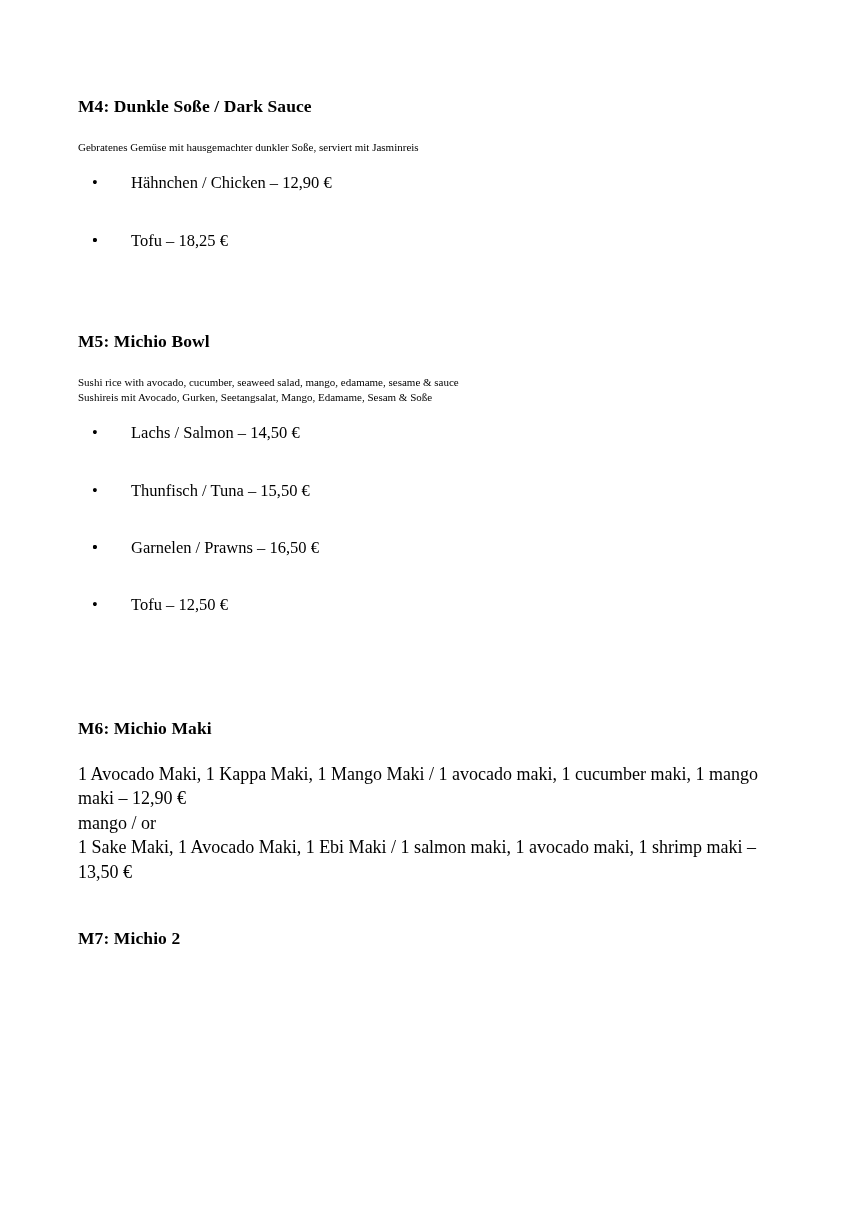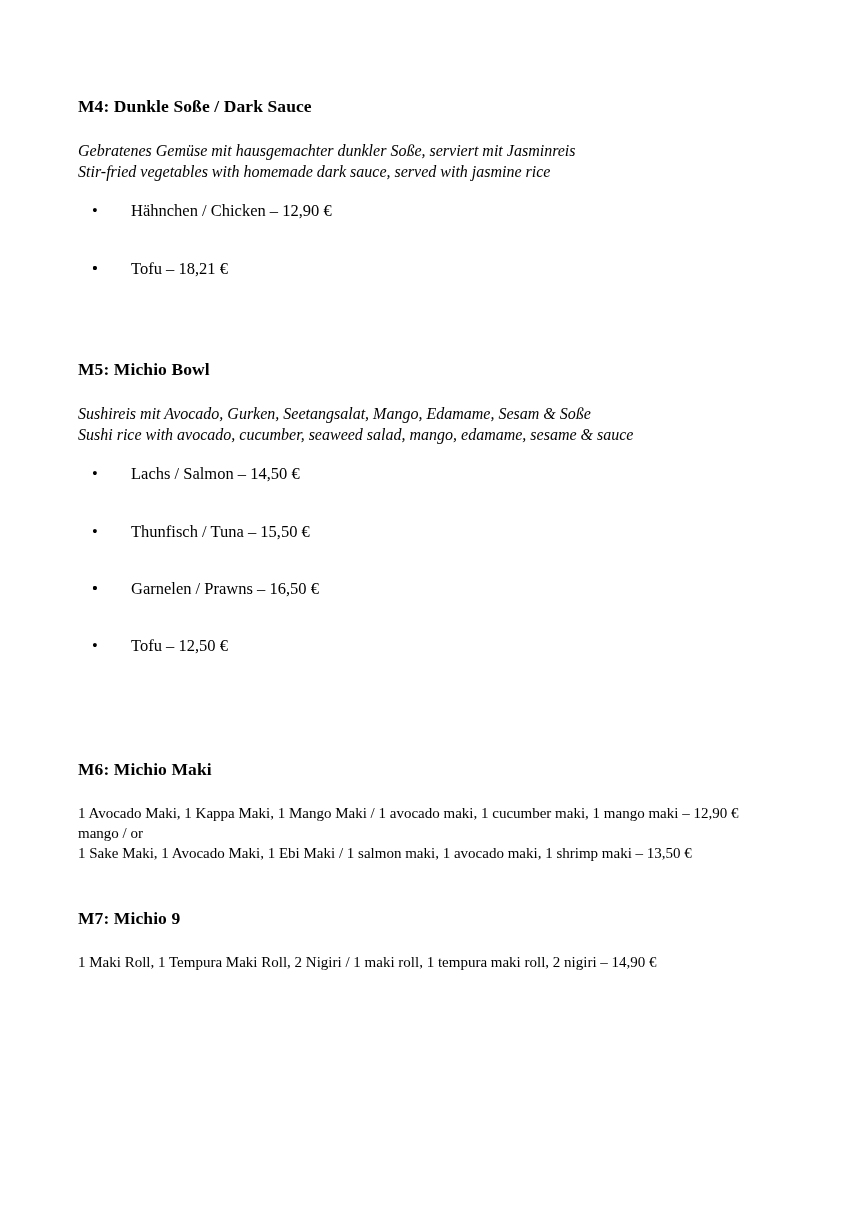--- a/index.html
+++ b/index.html
@@ -27,24 +27,23 @@
   }
   .section-title {
     font-family: "Liberation Serif", serif;
     font-weight: bold;
     font-size: 17.5px;
     line-height: 1.25;
     margin: 0 0 22px 0;
     letter-spacing: 0.1px;
   }
   .desc {
-    font-size: 16px;
+    font-size: 11px;
     line-height: 1.32;
     margin: 0 0 18px 0;
-    font-style: italic;
   }
   .desc div {
     white-space: nowrap;
   }
   ul.items {
     list-style: none;
     margin: 0;
     padding: 0;
   }
   ul.items li {
@@ -55,21 +54,21 @@
     margin: 0 0 36px 0;
   }
   ul.items li .bullet {
     position: absolute;
     left: 14px;
     top: 0;
     font-size: 16.5px;
     line-height: 1.3;
   }
   .para {
-    font-size: 15px;
+    font-size: 18px;
     line-height: 1.36;
     margin: 0;
     max-width: 710px;
   }
   .gap-section {
     height: 44px;
   }
   .gap-section-lg {
     height: 52px;
   }
@@ -79,44 +78,43 @@
 </style>
 </head>
 <body>
 
 <div class="page">
 
   <div class="section">
     <h2 class="section-title">M4: Dunkle Soße / Dark Sauce</h2>
     <div class="desc">
       <div>Gebratenes Gemüse mit hausgemachter dunkler Soße, serviert mit Jasminreis</div>
-      <div>Stir-fried vegetables with homemade dark sauce, served with jasmine rice</div>
     </div>
     <ul class="items">
       <li>
         <span class="bullet">•</span>
         <span>Hähnchen / Chicken – 12,90 €</span>
       </li>
       <li>
         <span class="bullet">•</span>
       </li>
       <li>
         <span class="bullet">•</span>
-        <span>Tofu – 18,21 €</span>
+        <span>Tofu – 18,25 €</span>
       </li>
     </ul>
   </div>
 
   <div class="gap-section"></div>
 
   <div class="section">
     <h2 class="section-title">M5: Michio Bowl</h2>
     <div class="desc">
+      <div>Sushi rice with avocado, cucumber, seaweed salad, mango, edamame, sesame &amp; sauce</div>
       <div>Sushireis mit Avocado, Gurken, Seetangsalat, Mango, Edamame, Sesam &amp; Soße</div>
-      <div>Sushi rice with avocado, cucumber, seaweed salad, mango, edamame, sesame &amp; sauce</div>
     </div>
     <ul class="items">
       <li>
         <span class="bullet">•</span>
         <span>Lachs / Salmon – 14,50 €</span>
       </li>
       <li>
         <span class="bullet">•</span>
         <span>Thunfisch / Tuna – 15,50 €</span>
       </li>
@@ -141,17 +139,16 @@
     <p class="para">
       <span>1 Avocado Maki, 1 Kappa Maki, 1 Mango Maki / 1 avocado maki, 1 cucumber maki, 1 mango maki – 12,90 €</span><br>
       <span>mango / or</span><br>
       <span>1 Sake Maki, 1 Avocado Maki, 1 Ebi Maki / 1 salmon maki, 1 avocado maki, 1 shrimp maki – 13,50 €</span>
     </p>
   </div>
 
   <div class="gap-section"></div>
 
   <div class="section">
-    <h2 class="section-title">M7: Michio 9</h2>
-    <p class="para">1 Maki Roll, 1 Tempura Maki Roll, 2 Nigiri / 1 maki roll, 1 tempura maki roll, 2 nigiri – 14,90 €</p>
+    <h2 class="section-title">M7: Michio 2</h2>
   </div>
 
 </div>
 
 </body></html>

